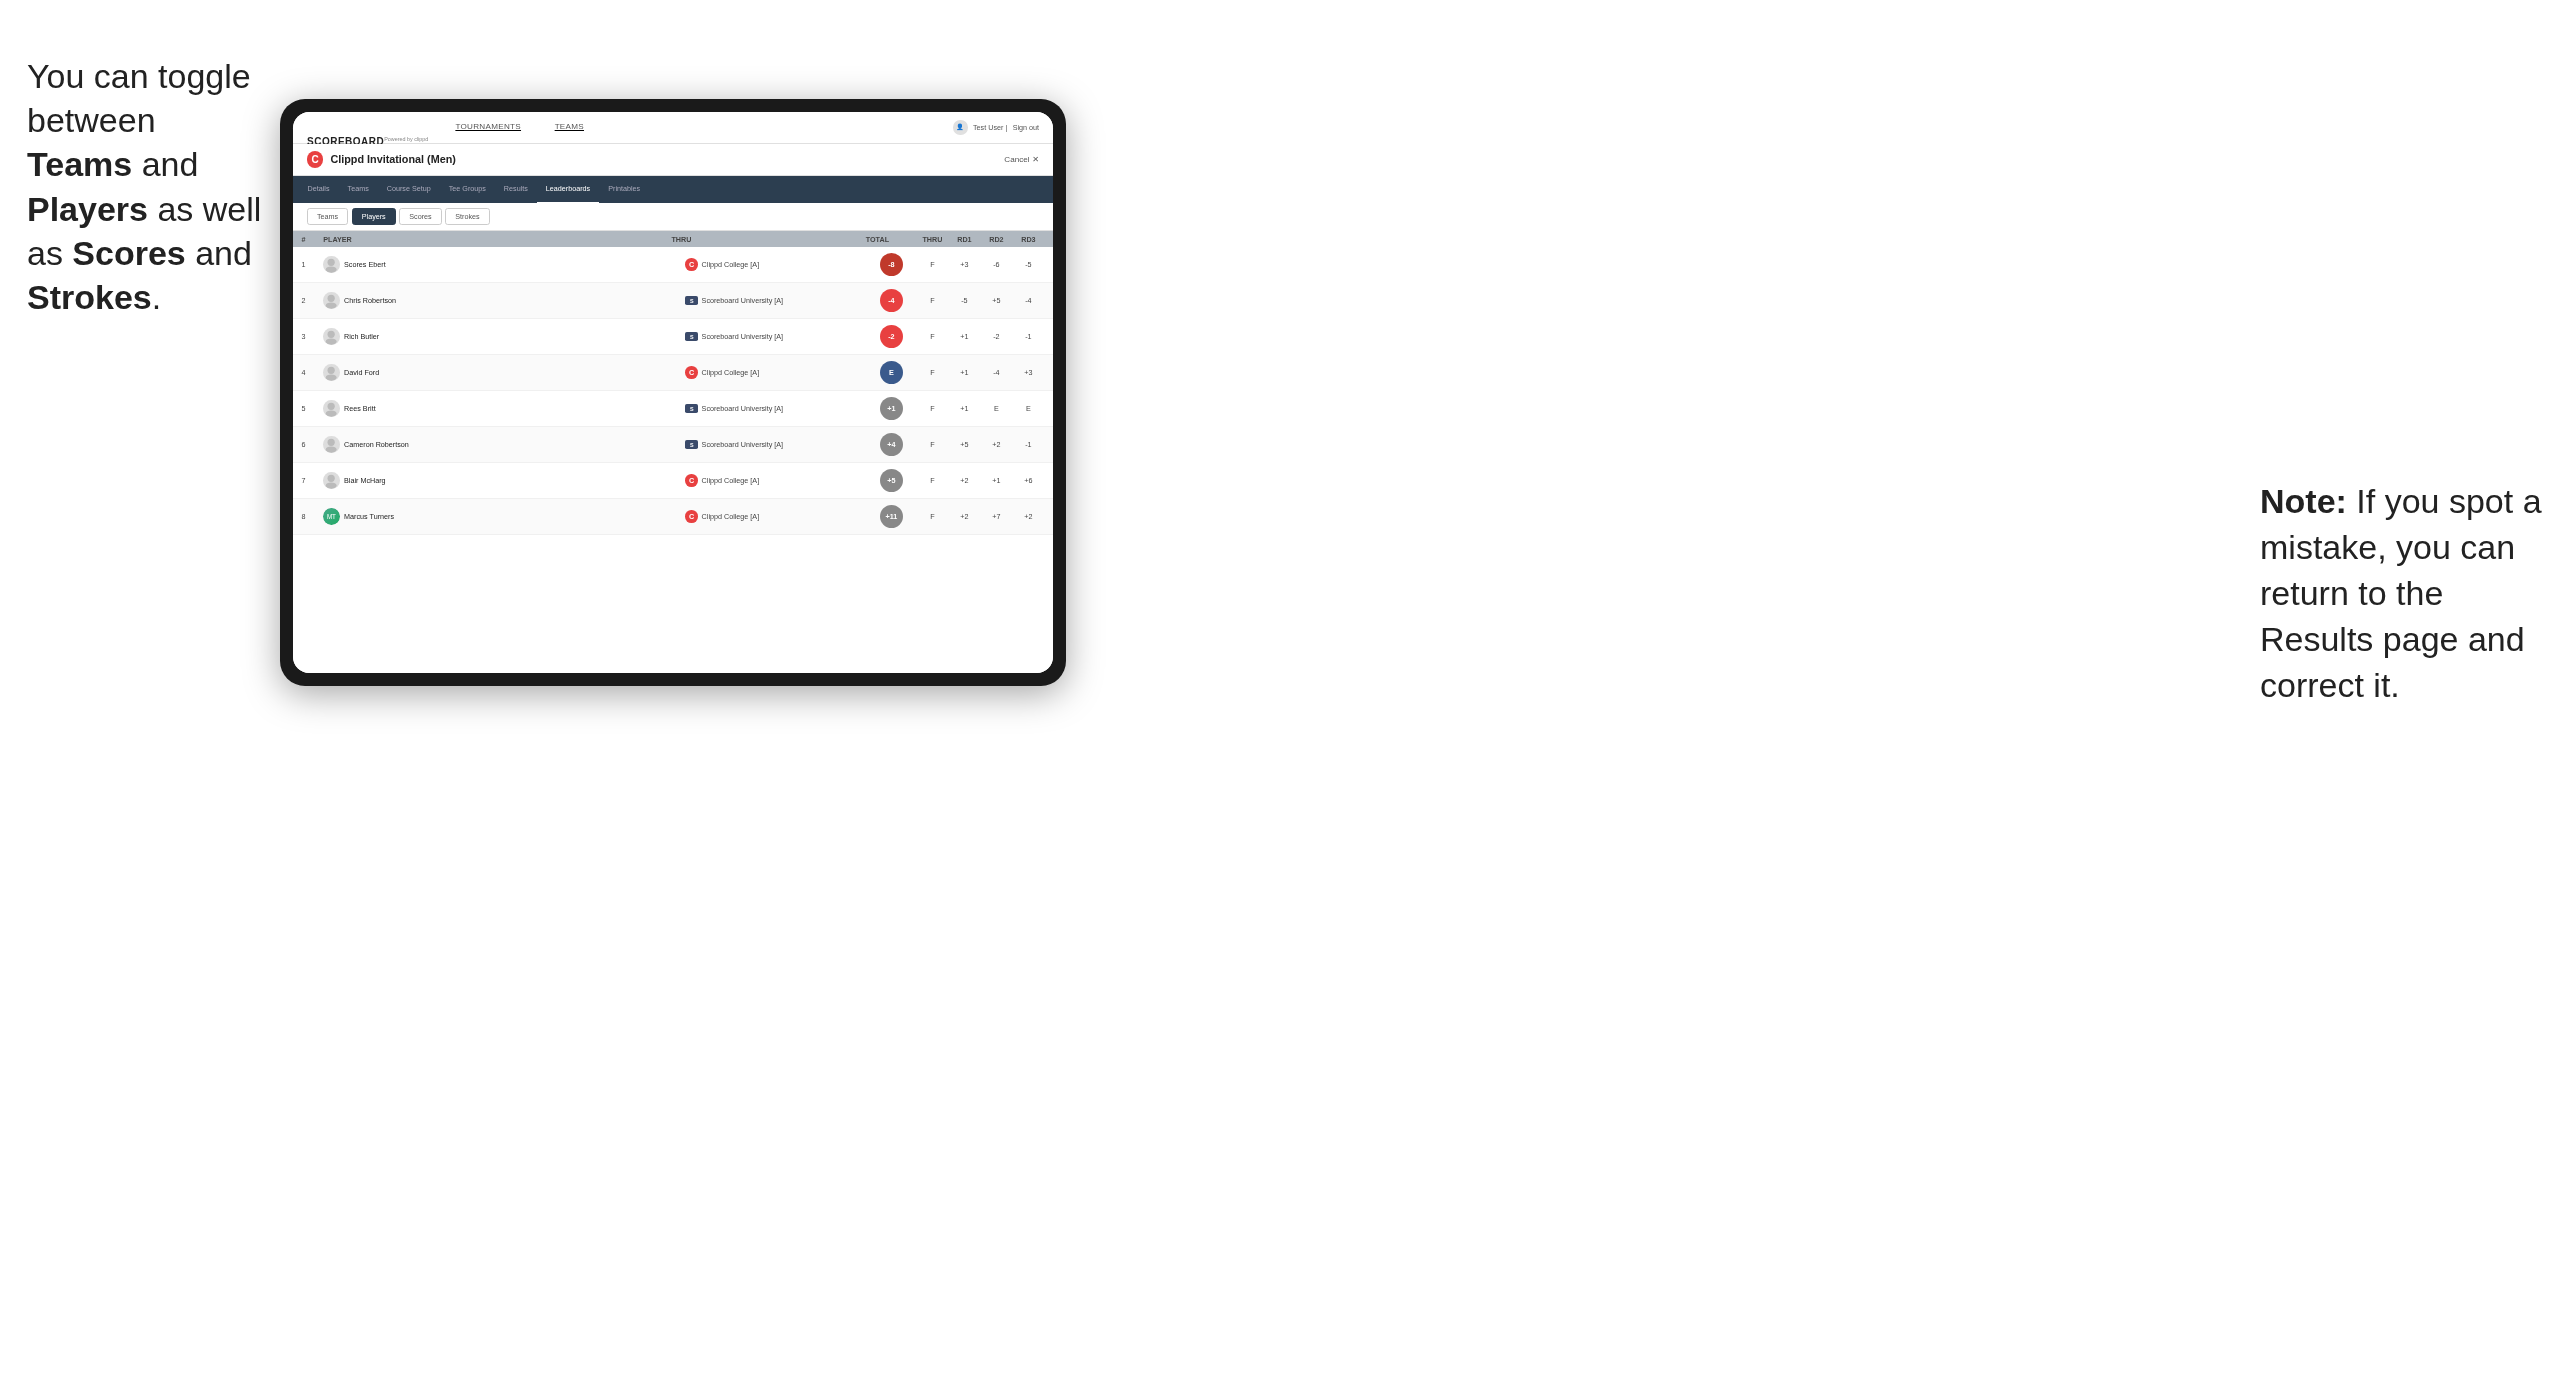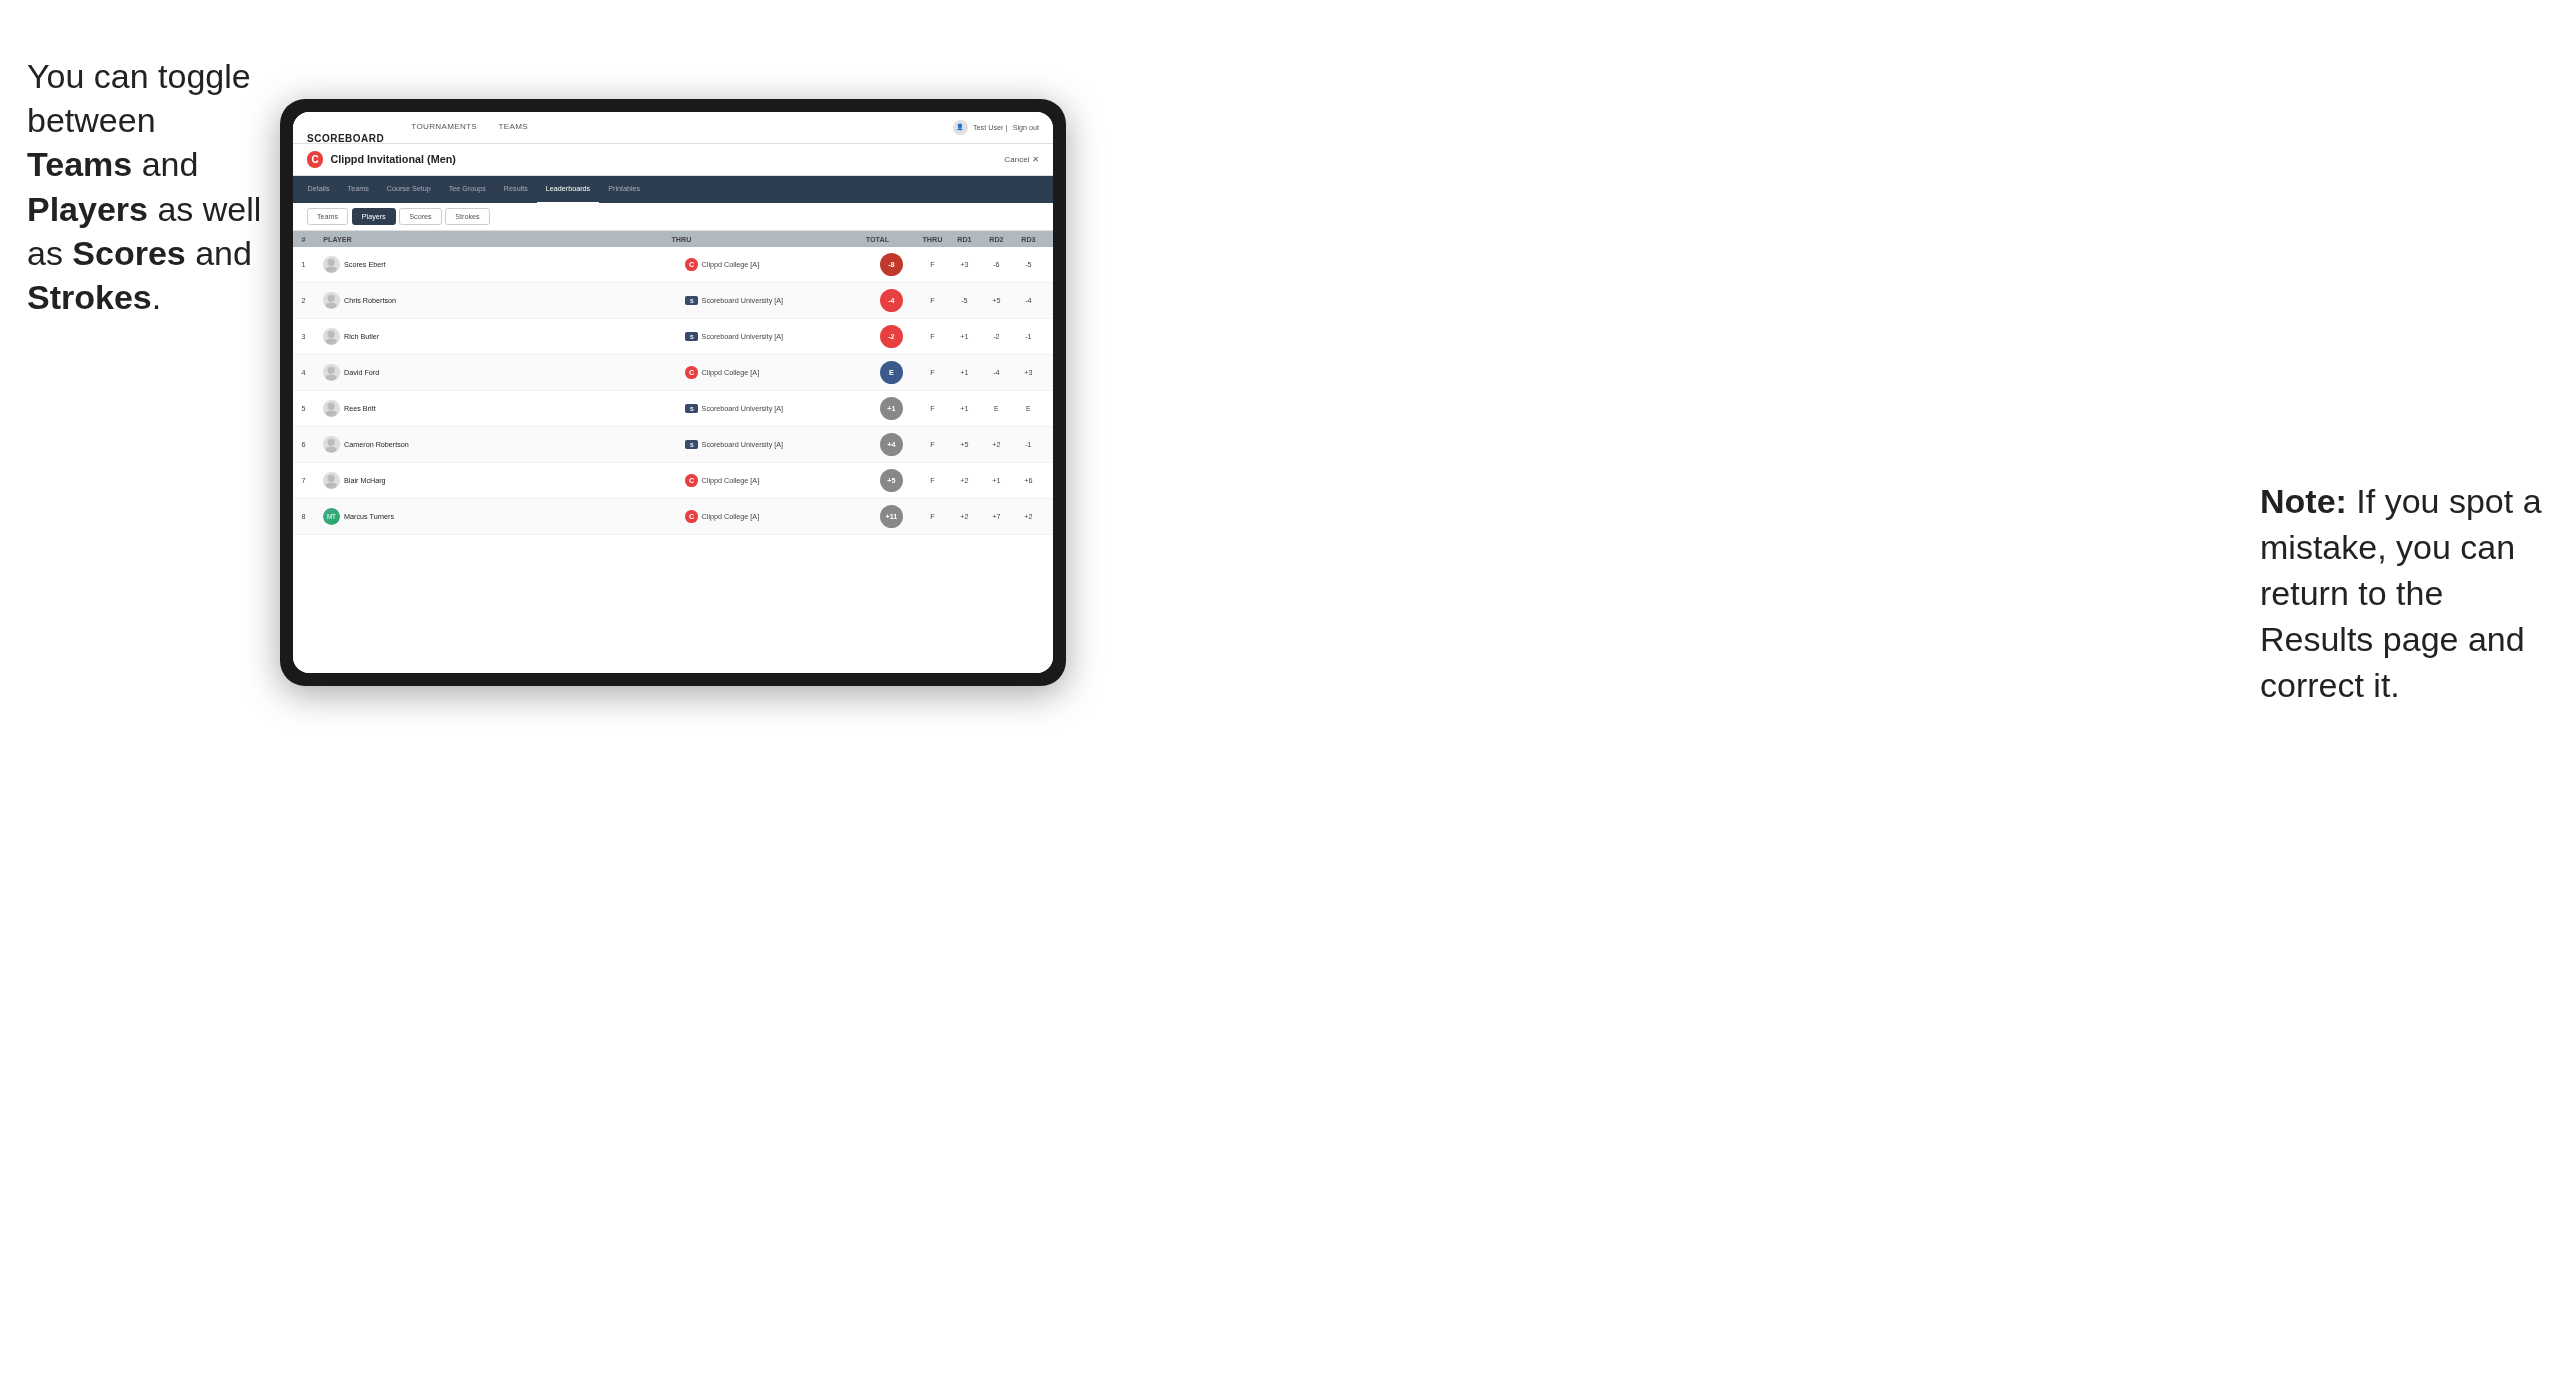--- a/index.html
+++ b/index.html
@@ -63,38 +63,39 @@
       background: #fff;
       display: flex;
       align-items: center;
       padding: 0 14.4px;
       height: 32.5px;
       border-bottom: 0.9px solid #e0e0e0;
       flex-shrink: 0;
     }
     .scoreboard-logo {
       display: flex;
-      flex-direction: column;
+      flex-direction: row;
       margin-right: 16.3px;
       margin-top: 28px;
     }
     .scoreboard-logo .logo-text {
       font-size: 10px;
       font-weight: 900;
       letter-spacing: 0.5px;
       color: #222;
       text-transform: uppercase;
     }
     .scoreboard-logo .powered-by {
       font-size: 5.4px;
       color: #888;
     }
     .nav-links {
       display: flex;
-      gap: 0;
+      gap: 12px;
+      text-decoration: underline;
     }
     .nav-link {
       font-size: 8.1px;
       color: #555;
       padding: 0 10.8px;
       height: 32.5px;
       display: flex;
       align-items: center;
       border-bottom: 1.8px solid transparent;
       cursor: pointer;

